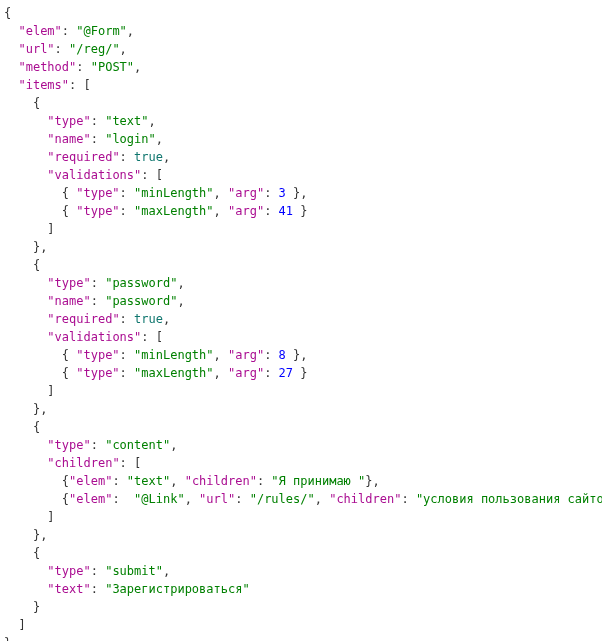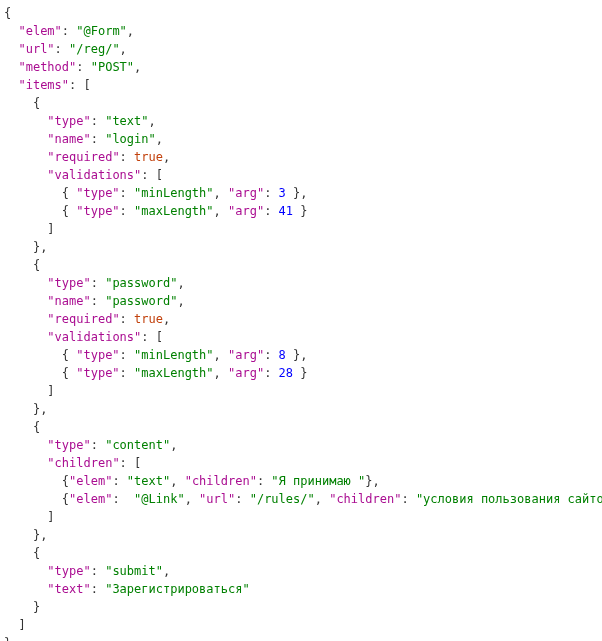--- a/index.html
+++ b/index.html
@@ -17,21 +17,21 @@
     padding: 4px 0 0 4px;
     font-family: Consolas, Menlo, "DejaVu Sans Mono", monospace;
     font-size: 12px;
     line-height: 18px;
     color: #333333;
     white-space: pre;
   }
   .p  { color: #333333; } 
   .k  { color: #aa0d91; } 
   .s  { color: #008000; } 
-  .b  { color: #c2410c; } 
+  .b  { color: #0f766e; } 
   .n  { color: #0000ff; } 
 </style>
 </head>
 <body>
 
 <pre class="code"><span class="p">{</span>
   <span class="k">"elem"</span><span class="p">: </span><span class="s">"@Form"</span><span class="p">,</span>
   <span class="k">"url"</span><span class="p">: </span><span class="s">"/reg/"</span><span class="p">,</span>
   <span class="k">"method"</span><span class="p">: </span><span class="s">"POST"</span><span class="p">,</span>
   <span class="k">"items"</span><span class="p">: [</span>
@@ -43,21 +43,21 @@
         <span class="p">{ </span><span class="k">"type"</span><span class="p">: </span><span class="s">"minLength"</span><span class="p">, </span><span class="k">"arg"</span><span class="p">: </span><span class="n">3</span><span class="p"> },</span>
         <span class="p">{ </span><span class="k">"type"</span><span class="p">: </span><span class="s">"maxLength"</span><span class="p">, </span><span class="k">"arg"</span><span class="p">: </span><span class="n">41</span><span class="p"> }</span>
       <span class="p">]</span>
     <span class="p">},</span>
     <span class="p">{</span>
       <span class="k">"type"</span><span class="p">: </span><span class="s">"password"</span><span class="p">,</span>
       <span class="k">"name"</span><span class="p">: </span><span class="s">"password"</span><span class="p">,</span>
       <span class="k">"required"</span><span class="p">: </span><span class="b">true</span><span class="p">,</span>
       <span class="k">"validations"</span><span class="p">: [</span>
         <span class="p">{ </span><span class="k">"type"</span><span class="p">: </span><span class="s">"minLength"</span><span class="p">, </span><span class="k">"arg"</span><span class="p">: </span><span class="n">8</span><span class="p"> },</span>
-        <span class="p">{ </span><span class="k">"type"</span><span class="p">: </span><span class="s">"maxLength"</span><span class="p">, </span><span class="k">"arg"</span><span class="p">: </span><span class="n">28</span><span class="p"> }</span>
+        <span class="p">{ </span><span class="k">"type"</span><span class="p">: </span><span class="s">"maxLength"</span><span class="p">, </span><span class="k">"arg"</span><span class="p">: </span><span class="n">27</span><span class="p"> }</span>
       <span class="p">]</span>
     <span class="p">},</span>
     <span class="p">{</span>
       <span class="k">"type"</span><span class="p">: </span><span class="s">"content"</span><span class="p">,</span>
       <span class="k">"children"</span><span class="p">: [</span>
         <span class="p">{</span><span class="k">"elem"</span><span class="p">: </span><span class="s">"text"</span><span class="p">, </span><span class="k">"children"</span><span class="p">: </span><span class="s">"Я принимаю "</span><span class="p">},</span>
         <span class="p">{</span><span class="k">"elem"</span><span class="p">:  </span><span class="s">"@Link"</span><span class="p">, </span><span class="k">"url"</span><span class="p">: </span><span class="s">"/rules/"</span><span class="p">, </span><span class="k">"children"</span><span class="p">: </span><span class="s">"условия пользования сайтом"</span>
       <span class="p">]</span>
     <span class="p">},</span>
     <span class="p">{</span>

